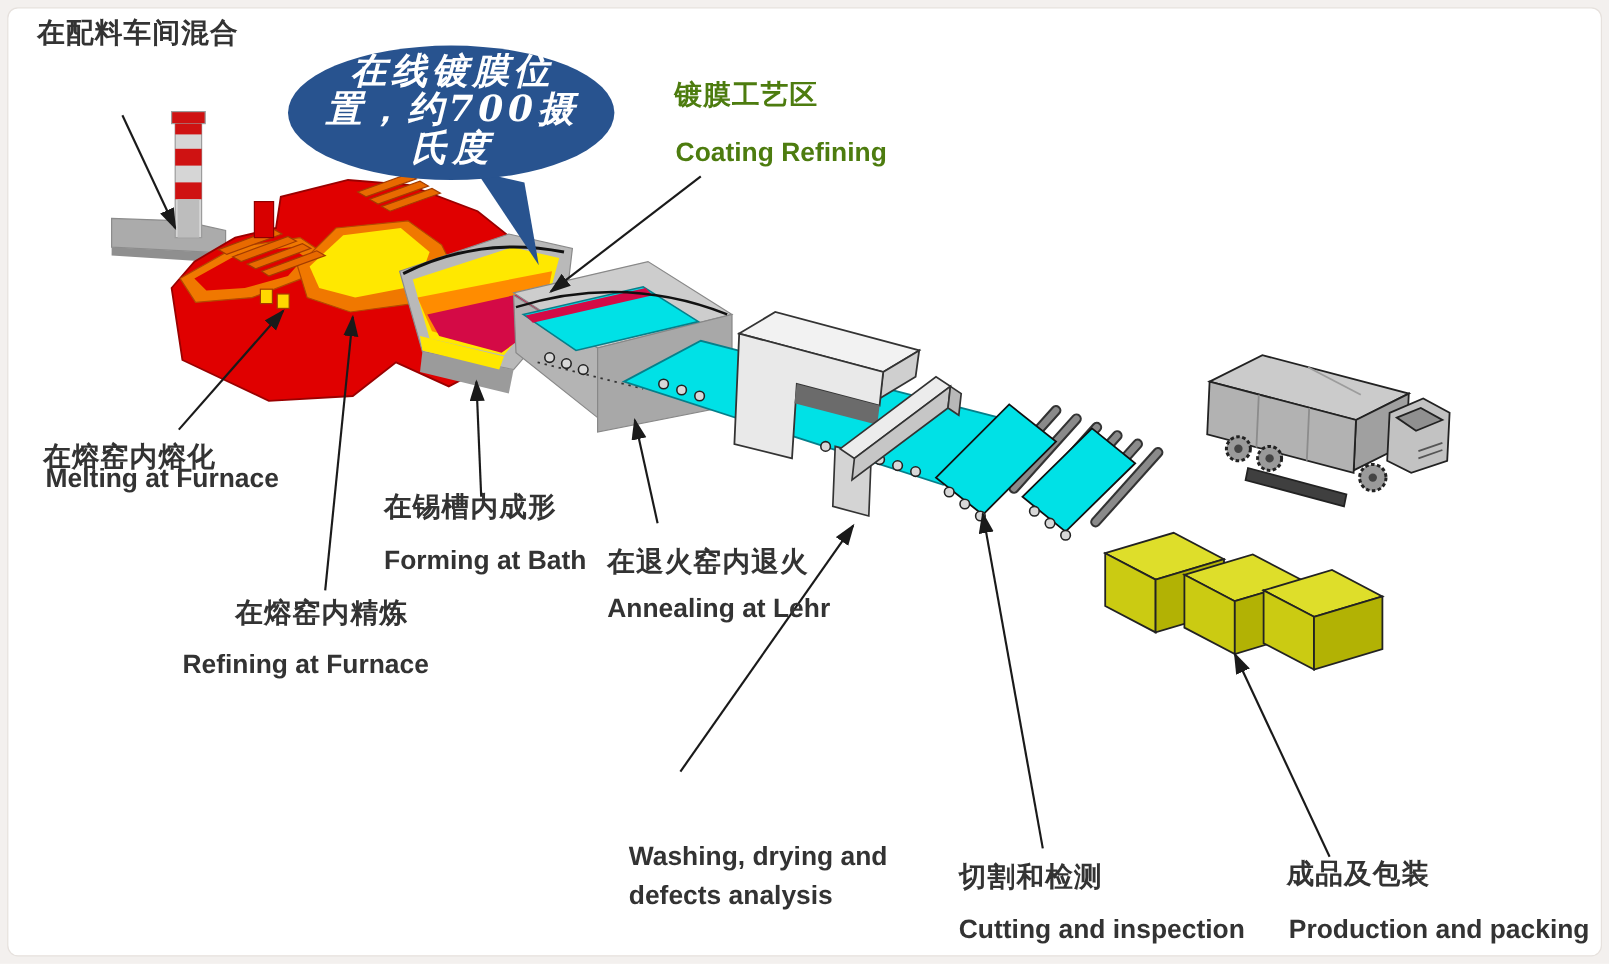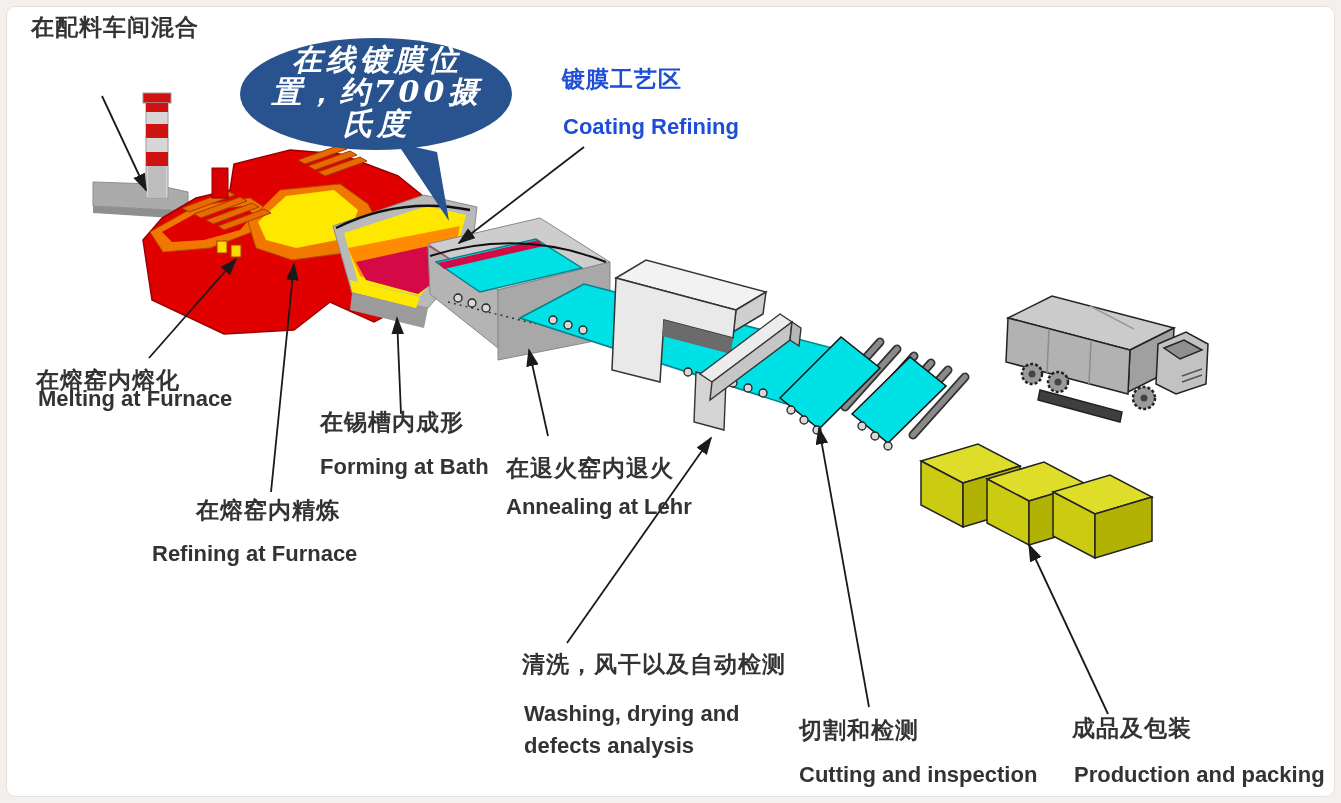--- a/index.html
+++ b/index.html
@@ -4,21 +4,21 @@
 <style>
   html,body{margin:0;padding:0;background:#f3f0ee;}
   .stage{position:relative;width:1341px;height:803px;background:#f3f0ee;overflow:hidden;
          font-family:"Liberation Sans","DejaVu Sans",sans-serif;}
   .paper{position:absolute;left:6px;top:6px;right:6px;bottom:6px;background:#ffffff;
          border:1px solid #e6e1dd;border-radius:9px;}
   svg.art{position:absolute;left:0;top:0;width:1341px;height:803px;}
   .lb{position:absolute;font-weight:700;color:#333333;white-space:nowrap;line-height:1.15;}
   .zh{font-size:23px;letter-spacing:1px;}
   .en{font-size:22px;}
-  .red{color:#1d4ed8;}
+  .red{color:#4d7c0f;}
   .callout-text{position:absolute;left:248px;top:44px;width:258px;text-align:center;
       color:#ffffff;font-family:"DejaVu Serif","Liberation Serif",serif;
       font-style:italic;font-weight:700;font-size:30px;line-height:32px;letter-spacing:4px;}
   
   #mixing-zh{left:31px;top:14px;text-align:right;}      #mixing-en{left:10px;top:60px;}
   #coating-zh{left:562px;top:66px;}    #coating-en{left:563px;top:114px;}
   #melting-zh{left:36px;top:367px;}    #melting-en{left:38px;top:386px;}
   #refining-zh{left:150px;top:497px;margin-left:46px;}  #refining-en{left:152px;top:541px;}
   #forming-zh{left:320px;top:409px;}   #forming-en{left:320px;top:454px;}
   #annealing-zh{left:506px;top:455px;} #annealing-en{left:506px;top:494px;}
@@ -215,20 +215,19 @@
   <div id="coating-zh" class="lb zh red">镀膜工艺区</div>
   <div id="coating-en" class="lb en red">Coating Refining</div>
   <div id="melting-zh" class="lb zh">在熔窑内熔化</div>
   <div id="melting-en" class="lb en">Melting at Furnace</div>
   <div id="refining-zh" class="lb zh">在熔窑内精炼</div>
   <div id="refining-en" class="lb en">Refining at Furnace</div>
   <div id="forming-zh" class="lb zh">在锡槽内成形</div>
   <div id="forming-en" class="lb en">Forming at Bath</div>
   <div id="annealing-zh" class="lb zh">在退火窑内退火</div>
   <div id="annealing-en" class="lb en">Annealing at Lehr</div>
-  <div id="washing-zh" class="lb zh">清洗，风干以及自动检测</div>
   <div id="washing-en1" class="lb en">Washing, drying and</div>
   <div id="washing-en2" class="lb en">defects analysis</div>
   <div id="cutting-zh" class="lb zh">切割和检测</div>
   <div id="cutting-en" class="lb en">Cutting and inspection</div>
   <div id="packing-zh" class="lb zh">成品及包装</div>
   <div id="packing-en" class="lb en">Production and packing</div>
 </div>
 
 </body></html>

